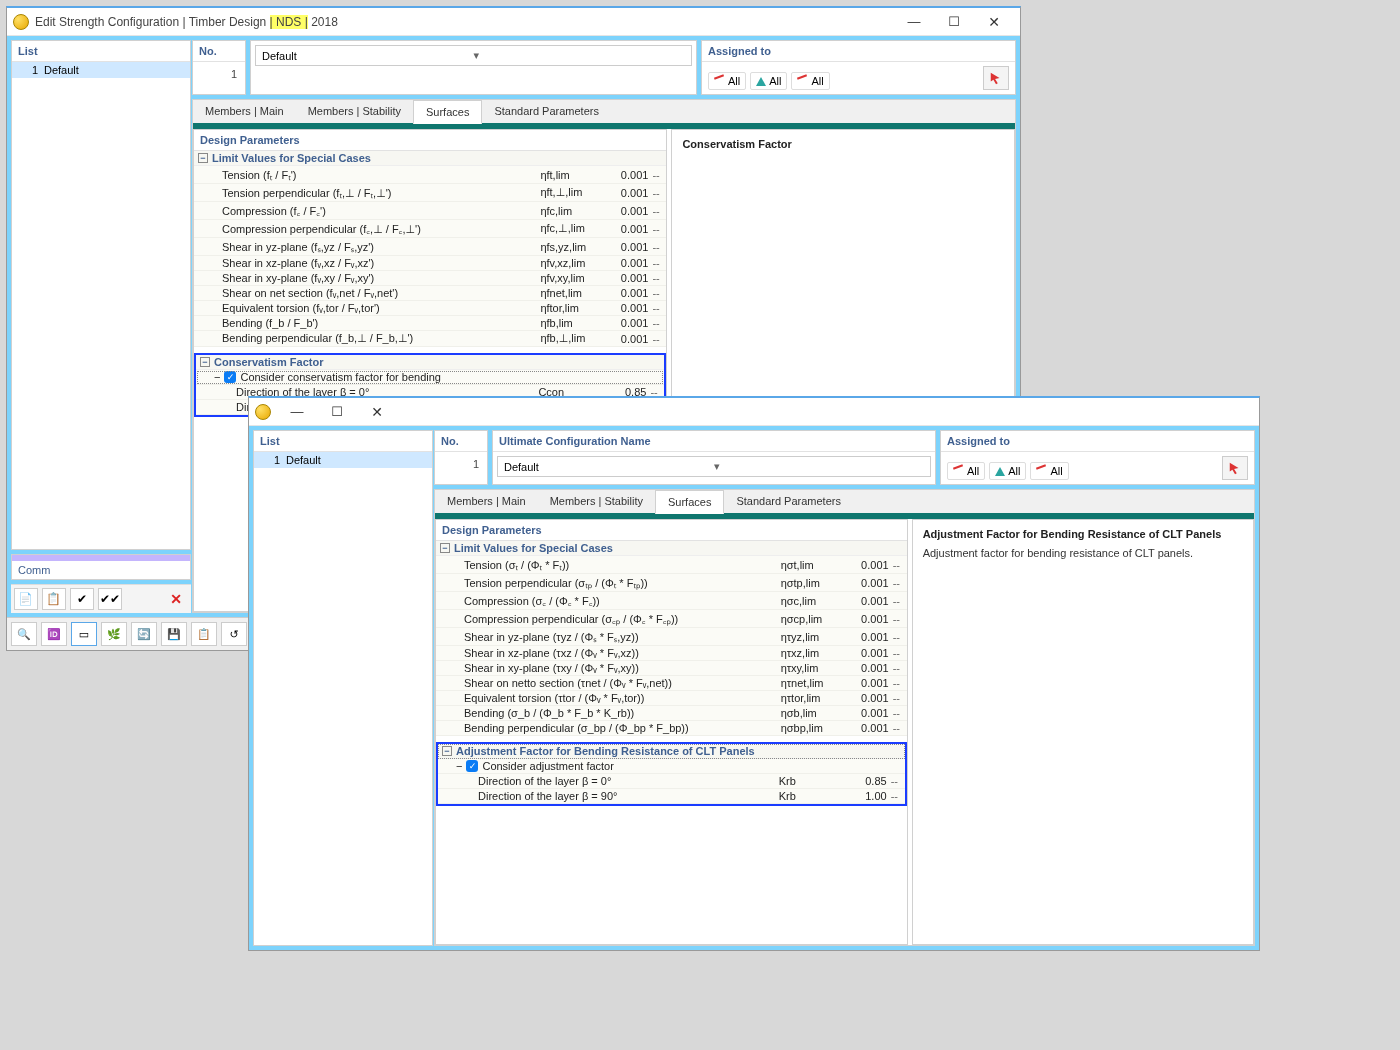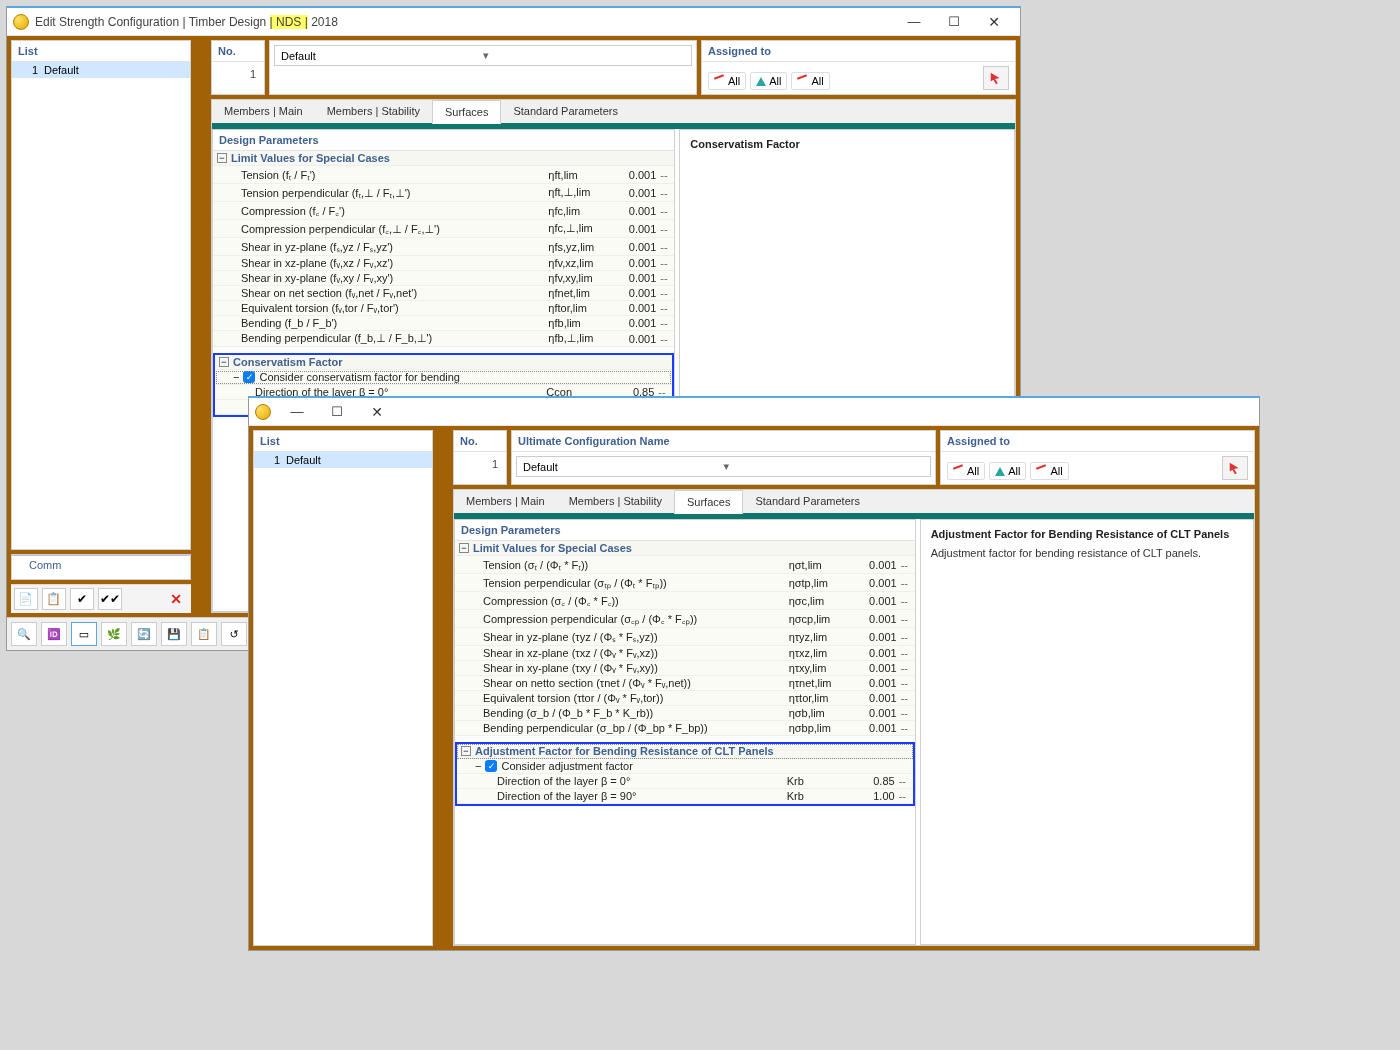--- a/index.html
+++ b/index.html
@@ -1,29 +1,29 @@
 <!DOCTYPE html>
 <html><head>
 <meta charset="utf-8">
 <style>
 * { box-sizing: border-box; margin: 0; padding: 0; font-family: "Segoe UI", Tahoma, sans-serif; }
 body { background: #d8d8d8; width: 1400px; height: 1050px; position: relative; font-size: 11px; }
 
-.win { position: absolute; background: #a16207; border: 1px solid #999; border-top: 2px solid #5aa7e8; display: flex; flex-direction: column; }
+.win { position: absolute; background: #7dd3fc; border: 1px solid #999; border-top: 2px solid #5aa7e8; display: flex; flex-direction: column; }
 .win1 { left: 6px; top: 6px; width: 1015px; height: 645px; }
 .win2 { left: 248px; top: 396px; width: 1012px; height: 555px; }
 
 .titlebar { height: 28px; display: flex; align-items: center; padding: 0 6px; background: #fff; border-bottom: 1px solid #e5e5e5; }
 .tb-icon { width: 16px; height: 16px; margin-right: 6px; border-radius: 50%; background: radial-gradient(circle at 30% 30%, #ffe066, #e8a800); border: 1px solid #aa8500; }
 .tb-text { flex: 1; color: #444; font-size: 12px; }
 .tb-text .hl { background: #ffff66; }
 .tb-ctrl { width: 40px; height: 26px; display: flex; align-items: center; justify-content: center; color: #333; font-size: 13px; cursor: pointer; }
 .tb-ctrl.close { font-size: 14px; }
 
-.body { flex: 1; display: flex; gap: 20px; padding: 4px; }
+.body { flex: 1; display: flex; gap: 1px; padding: 4px; }
 .panel { background: #fff; border: 1px solid #d0d0d0; display: flex; flex-direction: column; }
 .phead { font-size: 11px; color: #406090; padding: 4px 6px; border-bottom: 1px solid #e2e2e2; font-weight: 600; }
 .pbody { flex: 1; overflow: hidden; }
 
 
 .left-col { width: 180px; display:flex; flex-direction:column; gap:4px; }
 .list-row { display:flex; background:#cfe8ff; padding:2px 6px; }
 .list-row .n { width:20px; text-align:right; margin-right:6px; }
 
 
@@ -74,21 +74,21 @@
 
 .btoolbar { display:flex; gap:4px; padding:3px; border-top:1px solid #ddd; background:#f4f4f4; }
 .tbtn { width:24px; height:22px; border:1px solid #ccc; background:#fff; display:flex; align-items:center; justify-content:center; font-size:12px; cursor:pointer; }
 .tbtn.sp { margin-left:auto; }
 .tbtn.x { color:#d22; font-weight:bold; border:none; background:transparent; font-size:14px; }
 
 .footer-tb { display:flex; gap:4px; padding:4px; border-top:1px solid #ccc; background:#f0f0f0; }
 .ftbtn { width:26px; height:24px; border:1px solid #ccc; background:#fff; display:flex; align-items:center; justify-content:center; cursor:pointer; }
 .ftbtn.act { border-color:#5aa7e8; }
 
-.commlabel { padding:3px 17px; color:#406090; border-top:1px solid #c4b5fd; background:#fff; }
+.commlabel { padding:3px 6px; color:#406090; border-top:6px solid #c4b5fd; background:#fff; }
 </style>
 </head>
 <body>
 
 <div class="win win1">
   <div class="titlebar">
     <span class="tb-icon"></span>
     <span class="tb-text">
       <span>Edit Strength Configuration | Timber Design </span><span class="hl">| NDS |</span><span> 2018</span>
     </span>

